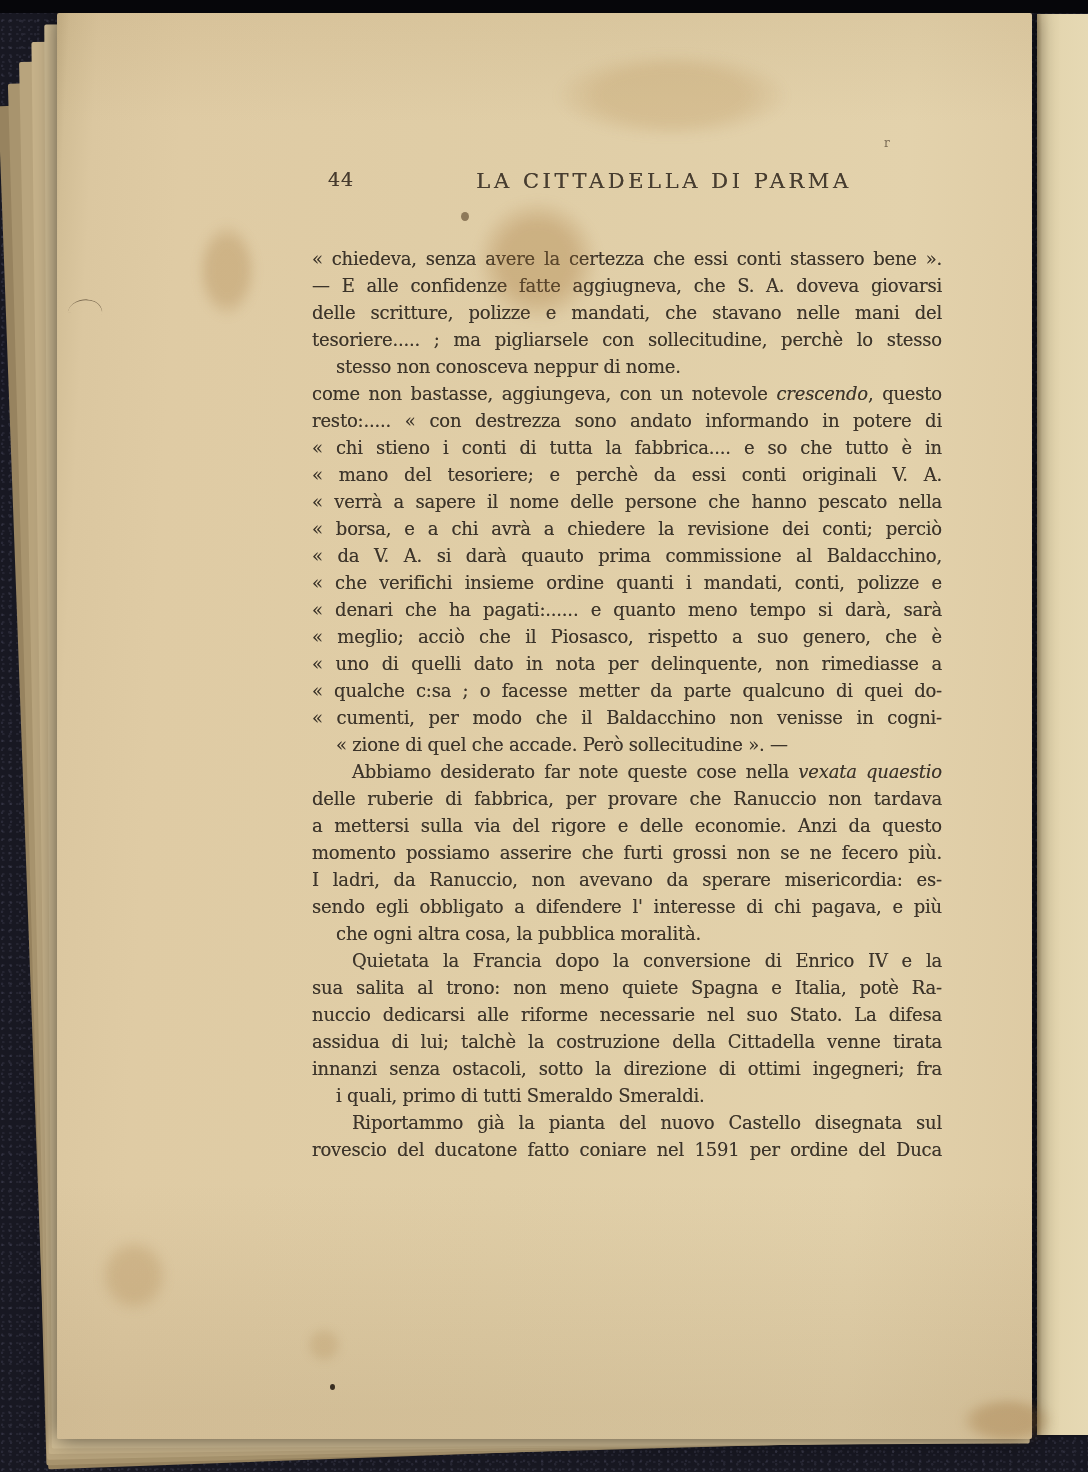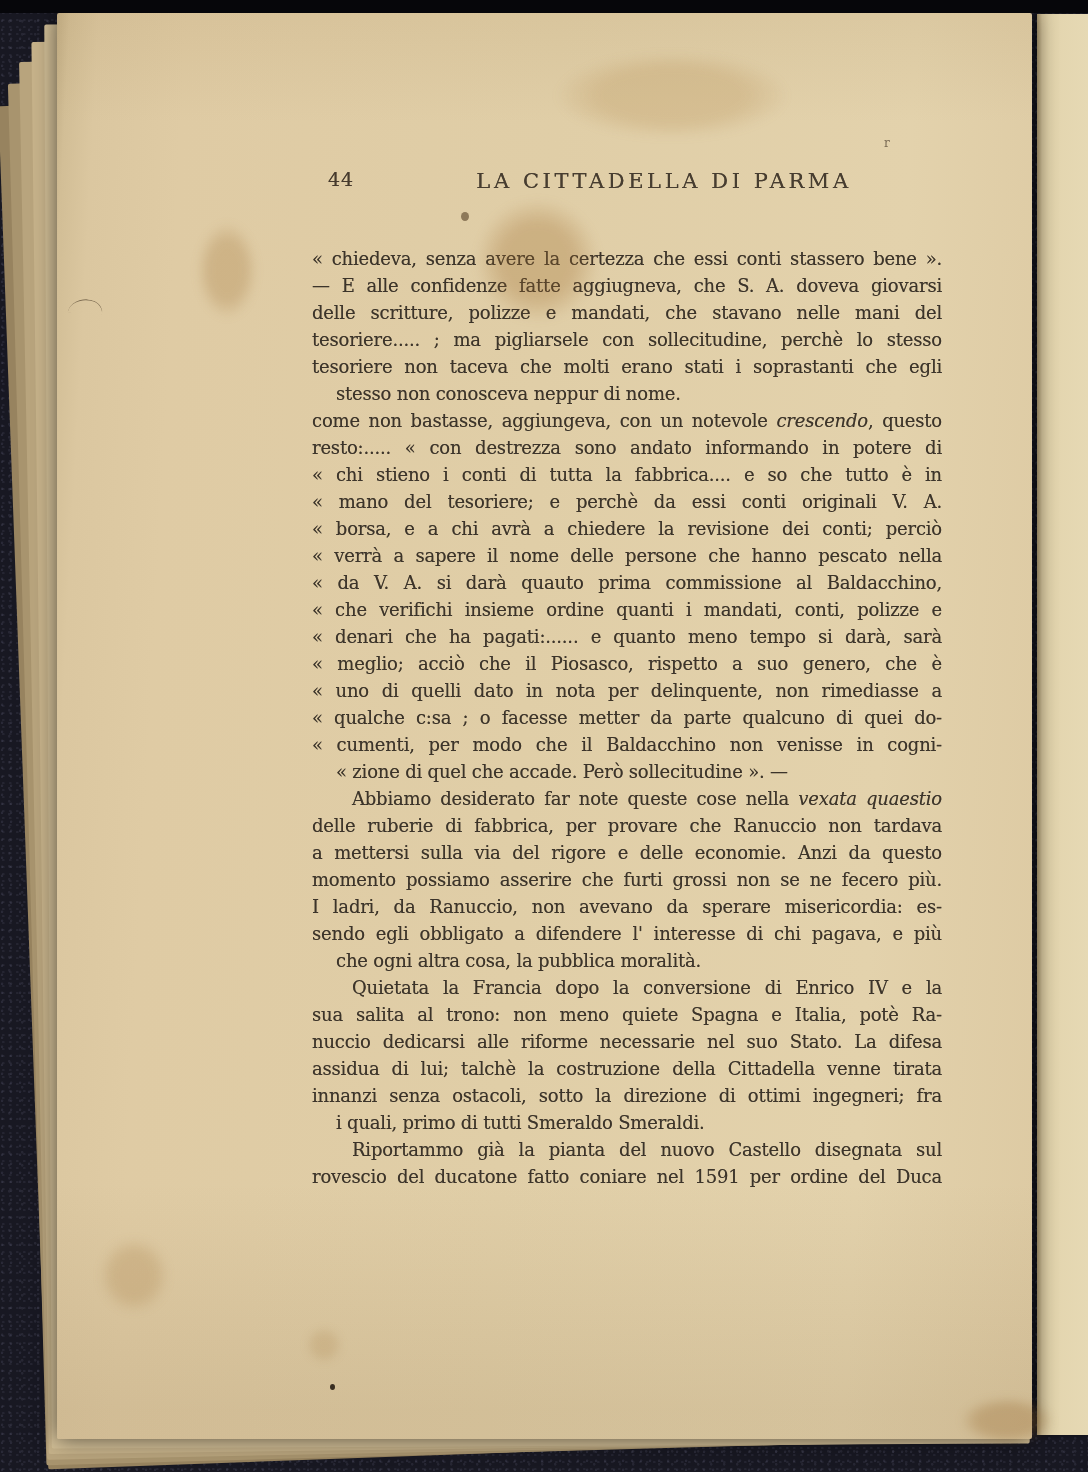--- a/index.html
+++ b/index.html
@@ -114,28 +114,27 @@
     <div class="page-header">
       <span class="page-number">44</span>
       <span class="running-title">LA CITTADELLA DI PARMA</span>
     </div>
 
     <div class="text-body">
         <div class="line">« chiedeva, senza avere la certezza che essi conti stassero bene ».</div>
         <div class="line">— E alle confidenze fatte aggiugneva, che S. A. doveva giovarsi</div>
         <div class="line">delle scritture, polizze e mandati, che stavano nelle mani del</div>
         <div class="line">tesoriere..... ; ma pigliarsele con sollecitudine, perchè lo stesso</div>
-        <div class="line">tesoriere non taceva che molti erano stati i soprastanti che egli</div>
         <div class="line left">stesso non conosceva neppur di nome.</div>
         <div class="line">come non bastasse, aggiungeva, con un notevole <i>crescendo</i>, questo</div>
         <div class="line">resto:..... « con destrezza sono andato informando in potere di</div>
         <div class="line">« chi stieno i conti di tutta la fabbrica.... e so che tutto è in</div>
         <div class="line">« mano del tesoriere; e perchè da essi conti originali V. A.</div>
+        <div class="line">« verrà a sapere il nome delle persone che hanno pescato nella</div>
         <div class="line">« borsa, e a chi avrà a chiedere la revisione dei conti; perciò</div>
-        <div class="line">« verrà a sapere il nome delle persone che hanno pescato nella</div>
         <div class="line">« da V. A. si darà quauto prima commissione al Baldacchino,</div>
         <div class="line">« che verifichi insieme ordine quanti i mandati, conti, polizze e</div>
         <div class="line">« denari che ha pagati:...... e quanto meno tempo si darà, sarà</div>
         <div class="line">« meglio; acciò che il Piosasco, rispetto a suo genero, che è</div>
         <div class="line">« uno di quelli dato in nota per delinquente, non rimediasse a</div>
         <div class="line">« qualche c:sa ; o facesse metter da parte qualcuno di quei do-</div>
         <div class="line">« cumenti, per modo che il Baldacchino non venisse in cogni-</div>
         <div class="line left">« zione di quel che accade. Però sollecitudine ». —</div>
         <div class="line indent">Abbiamo desiderato far note queste cose nella <i>vexata quaestio</i></div>
         <div class="line">delle ruberie di fabbrica, per provare che Ranuccio non tardava</div>

